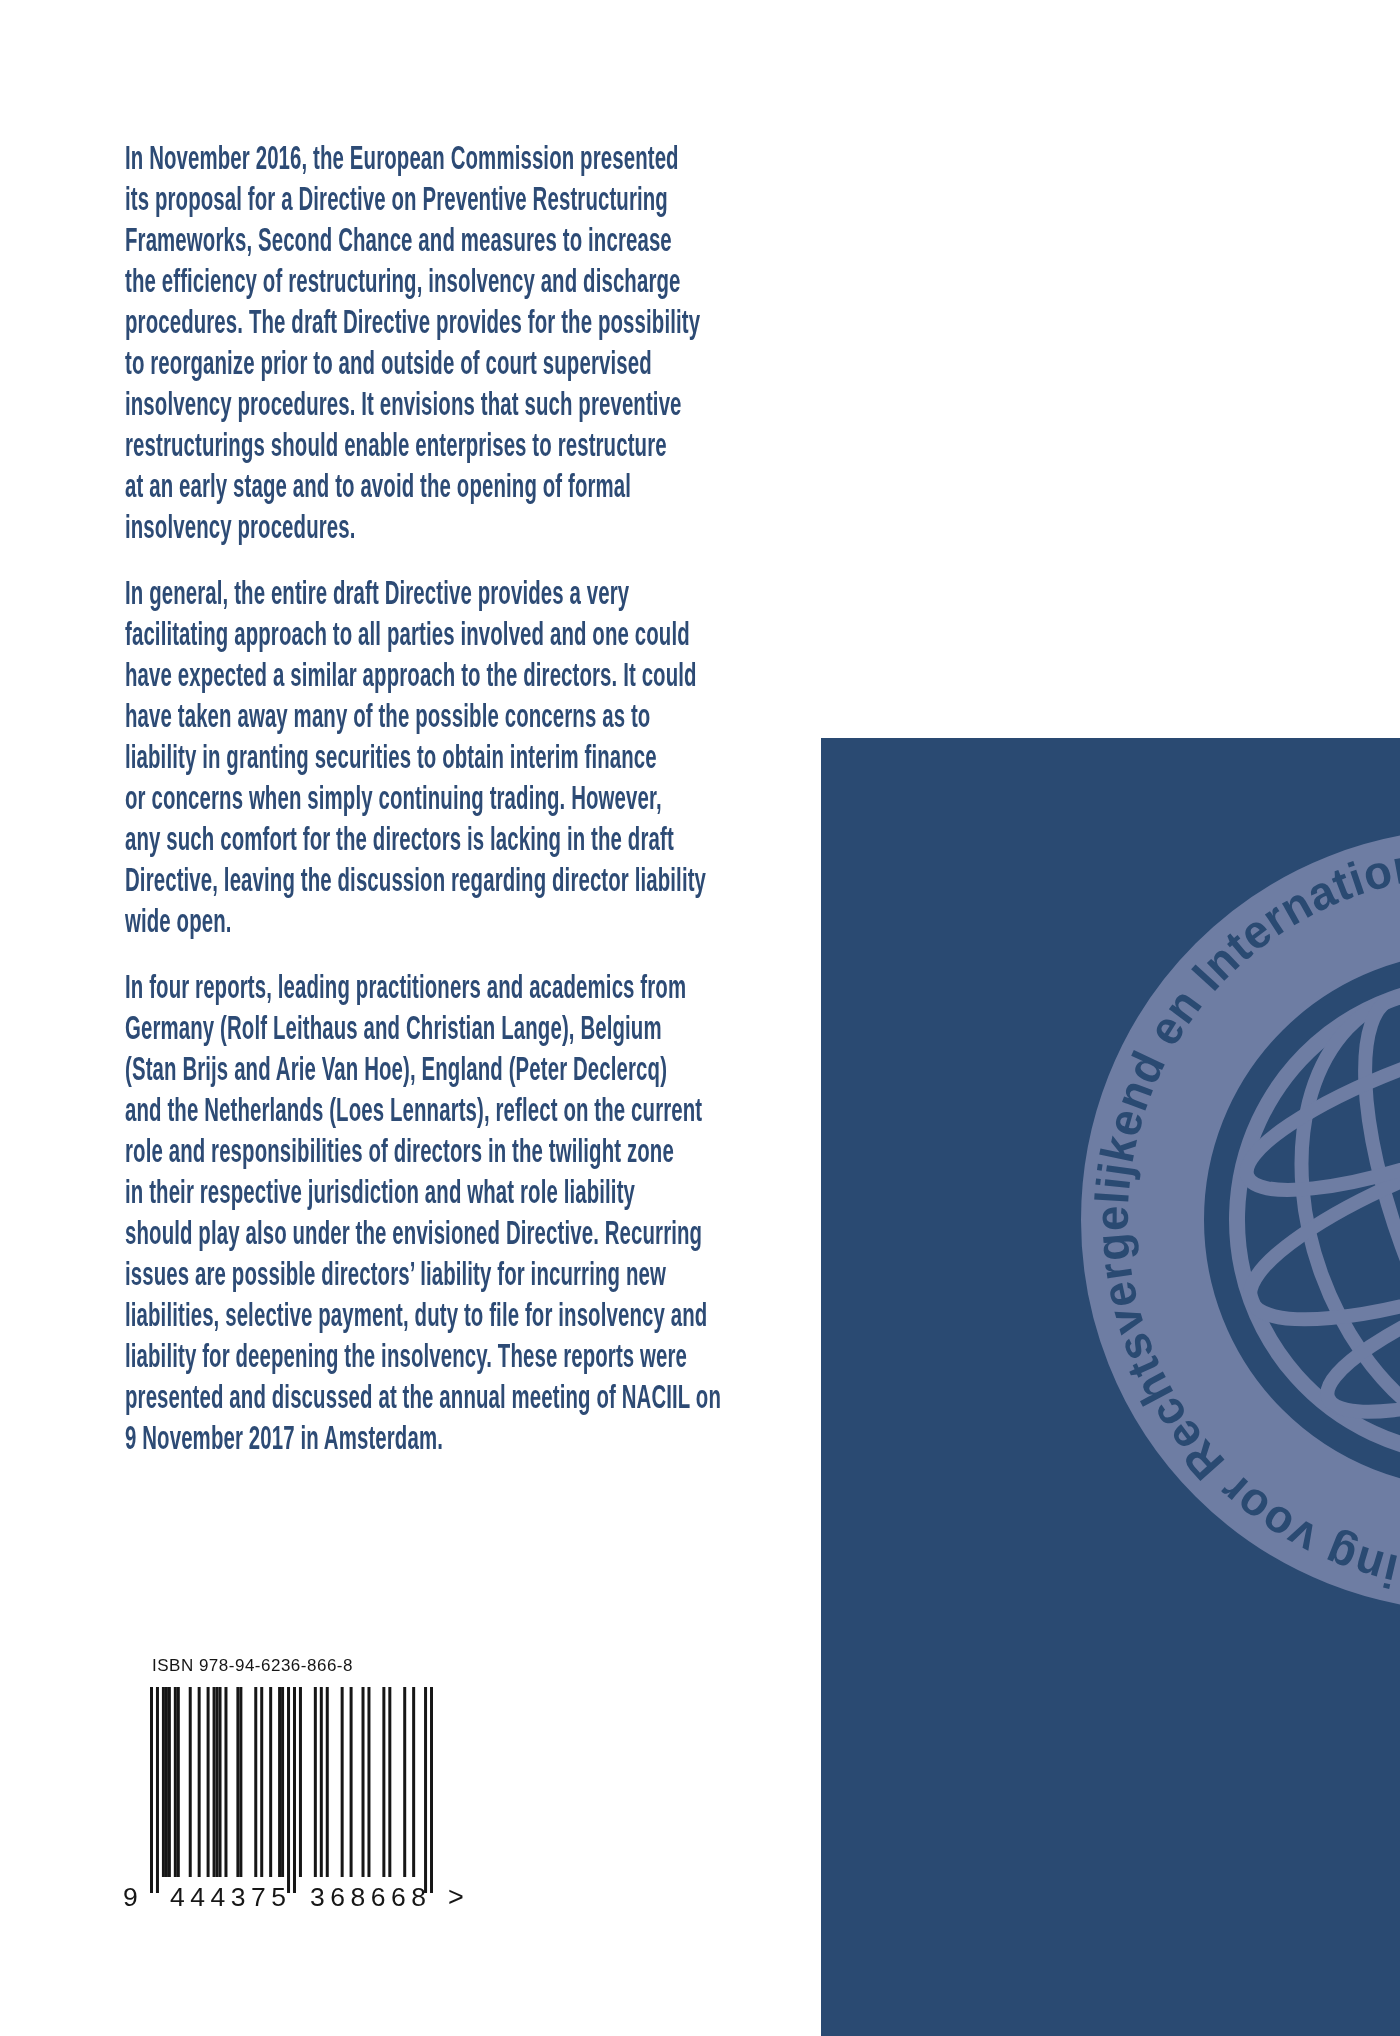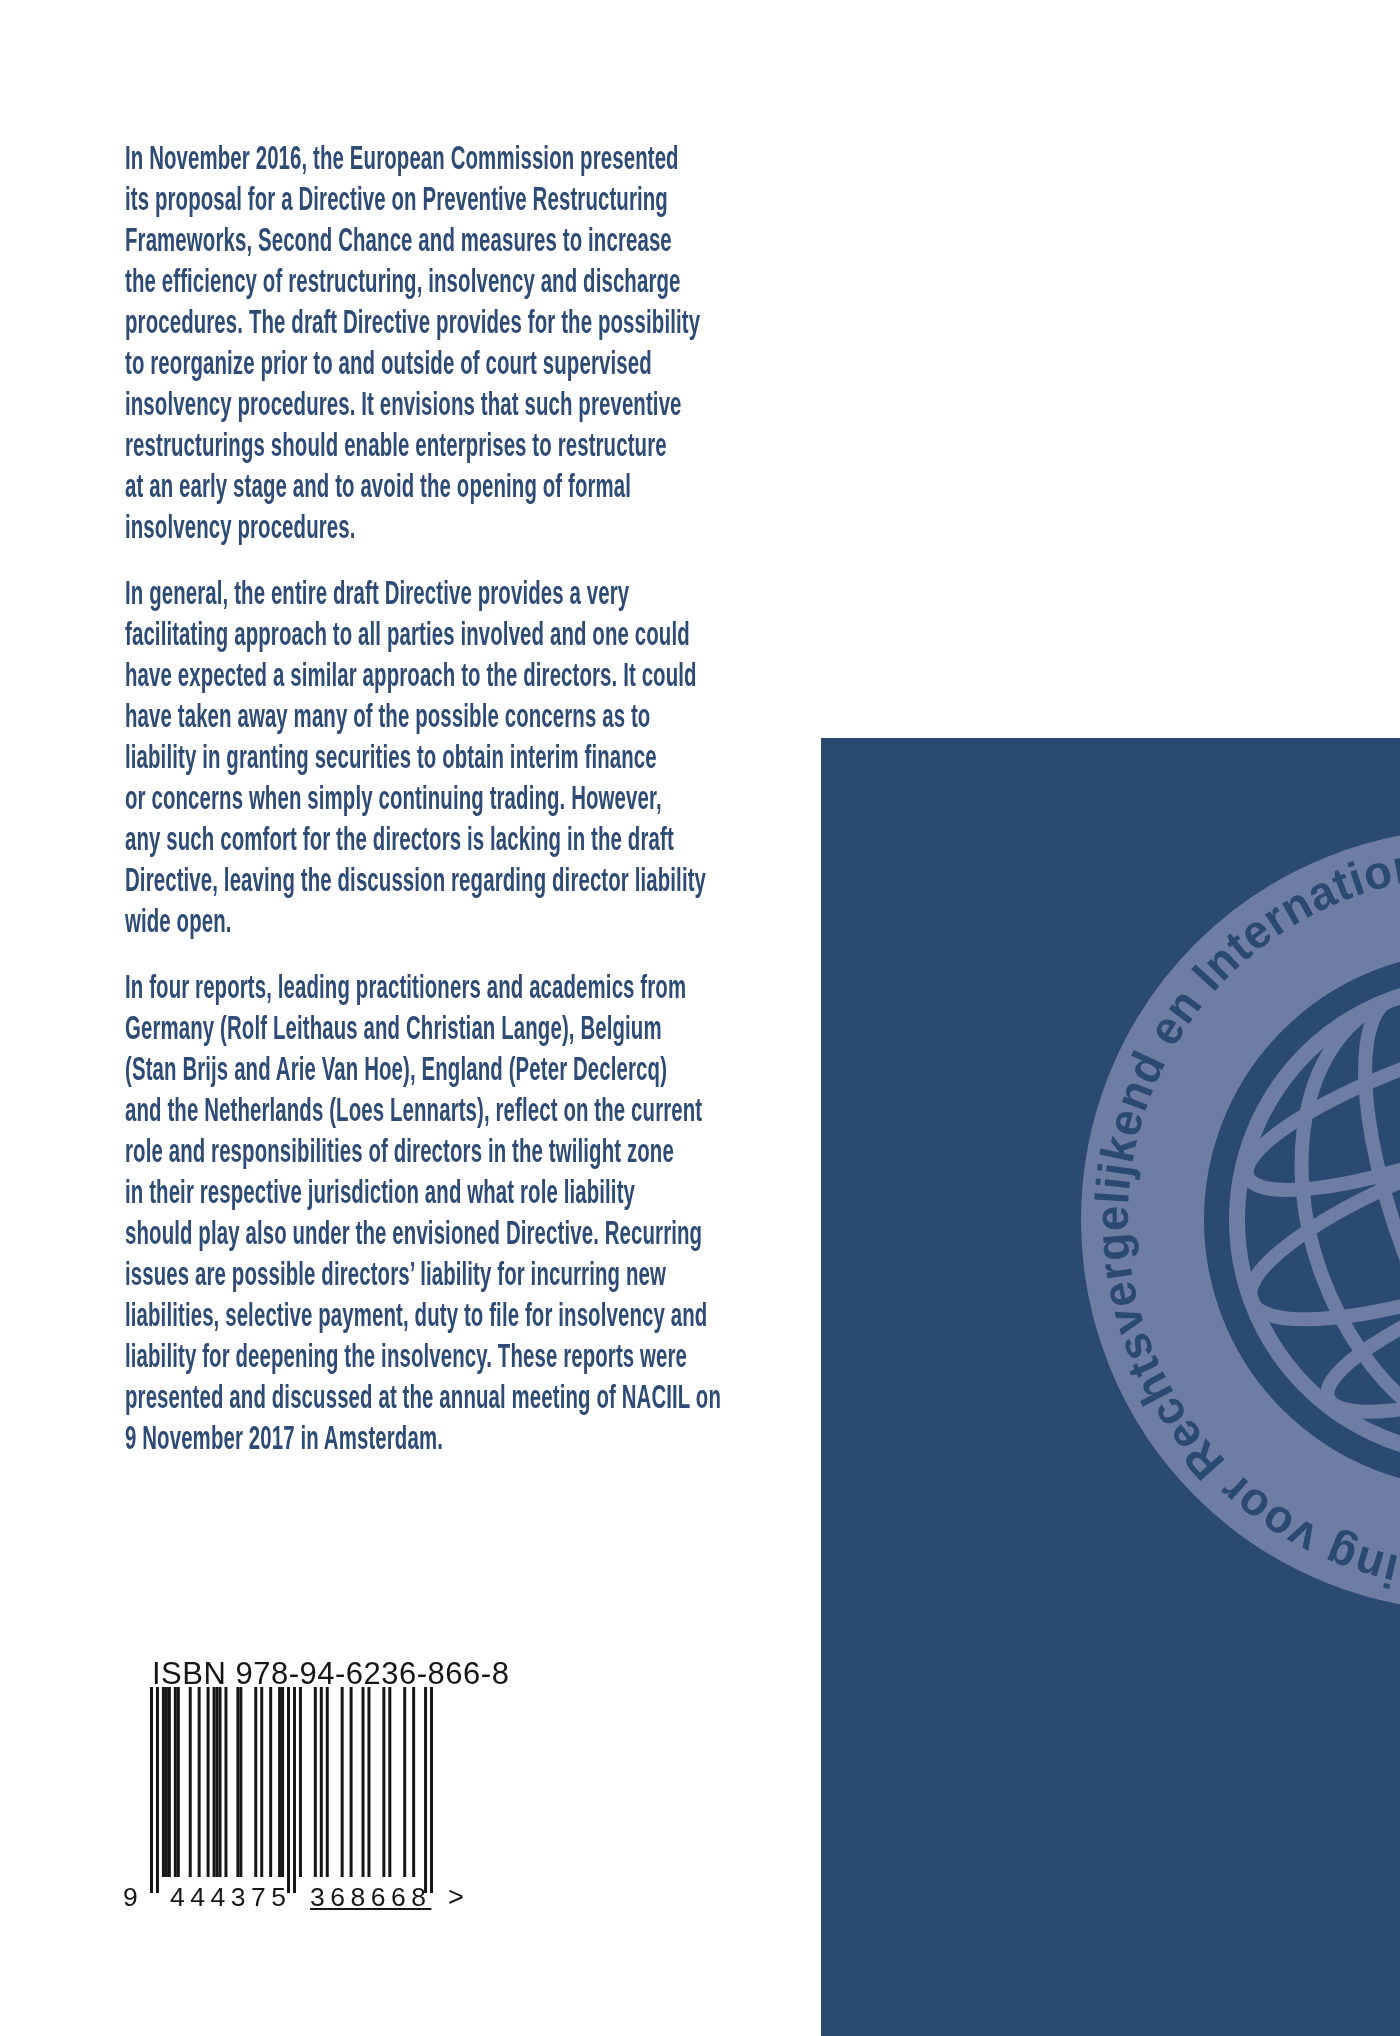--- a/index.html
+++ b/index.html
@@ -31,38 +31,38 @@
     line-height:41px;
     font-weight:700;
     white-space:pre-line;
     margin-bottom:25px;
     letter-spacing:0.2px;
   }
   
   .isbn-label{
     position:absolute;
     left:152px; top:1656px;
-    font-size:31px;
+    font-size:17px;
     letter-spacing:0.5px;
     color:var(--barcode);
   }
   .barcode-svg{
     position:absolute;
     left:150px; top:1687px;
   }
   .bc-digit{
     position:absolute;
     font-size:26.5px;
     color:var(--barcode);
     top:1884px;
     line-height:1;
   }
   .bc-9{left:123px;}
   .bc-g1{left:170px; letter-spacing:5.5px;}
-  .bc-g2{left:310px; letter-spacing:5.5px;text-decoration:underline;}
+  .bc-g2{left:310px; letter-spacing:5.5px;}
   .bc-gt{left:448px; font-size:27px;}
   
   .panel{
     position:absolute;
     left:821px; top:738px;
     width:579px; height:1298px;
     background:var(--panel);
     overflow:hidden;
   }
   .emblem{

